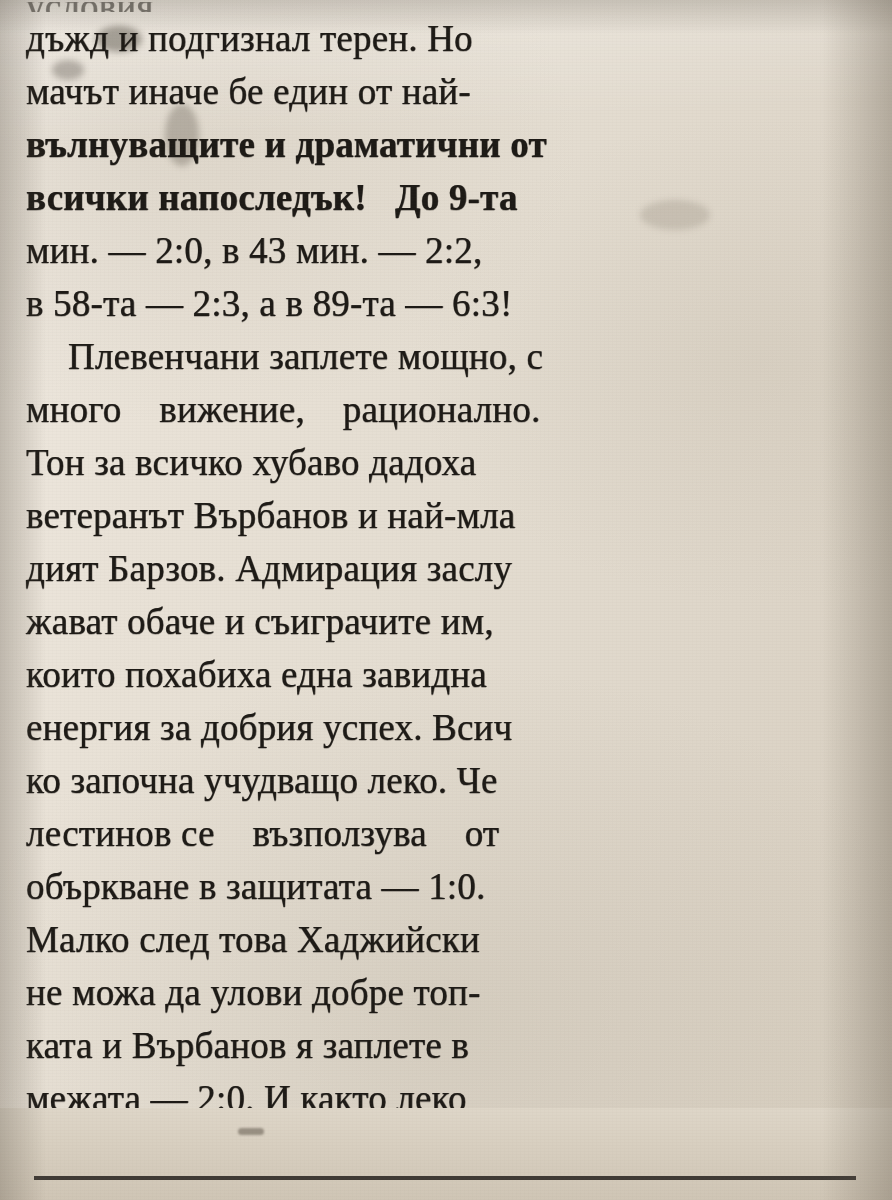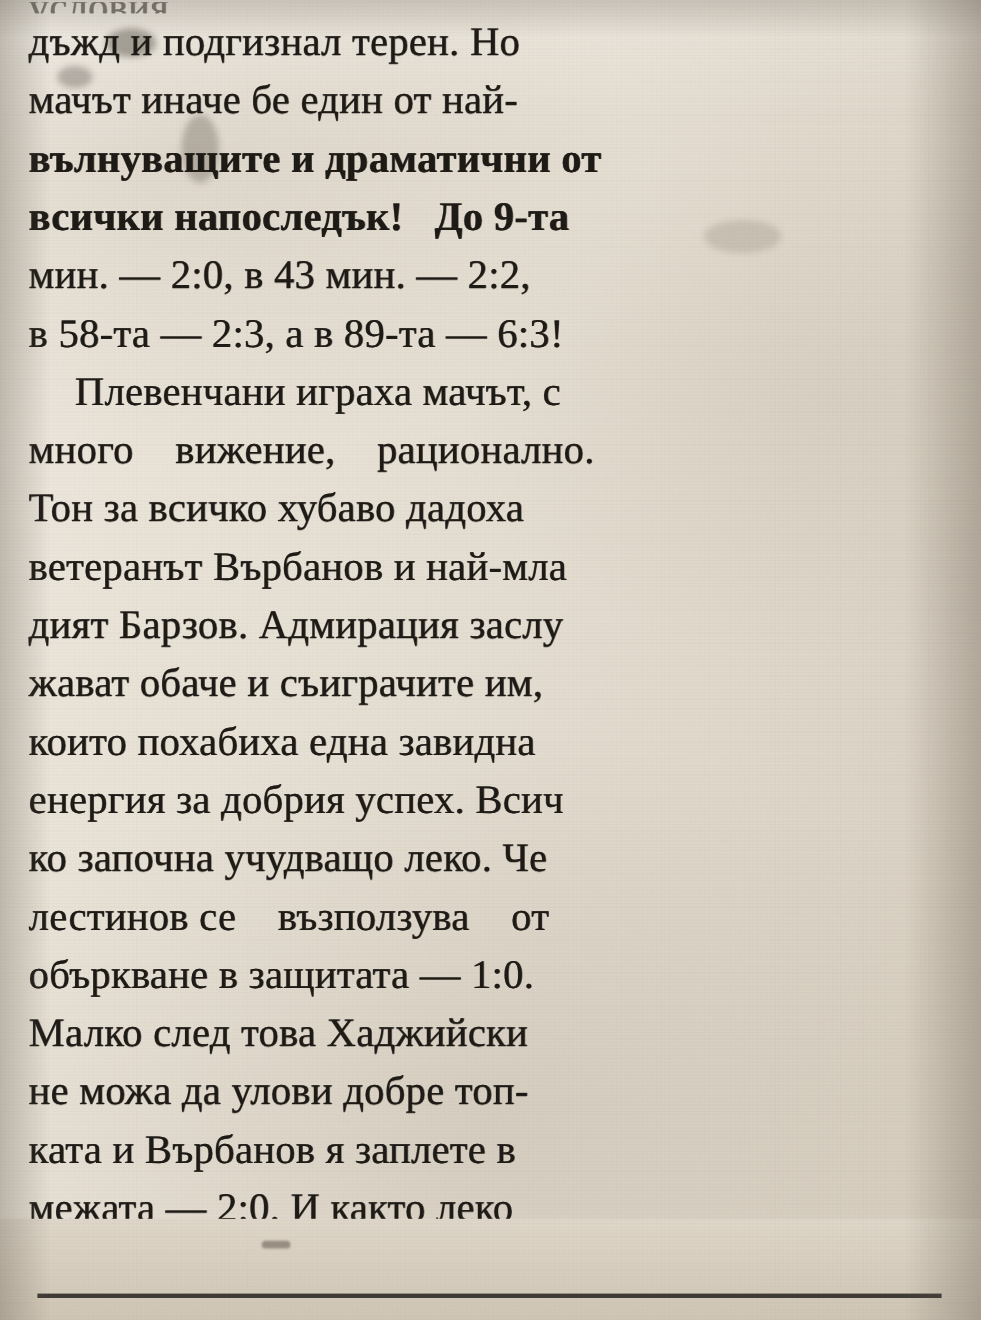--- a/index.html
+++ b/index.html
@@ -153,21 +153,21 @@
   <div class="smudge" style="left:640px; top:200px; width:70px; height:30px; background:rgba(120,110,95,0.22);"></div>
 
   <div id="text-col">
     <div class="line cut-zero">условия</div>
     <div class="line">дъжд и подгизнал терен. Но</div>
     <div class="line">мачът иначе бе един от най-</div>
     <div class="line bold">вълнуващите и драматични от</div>
     <div class="line bold">всички напоследък!   До 9-та</div>
     <div class="line">мин. — 2:0, в 43 мин. — 2:2,</div>
     <div class="line">в 58-та — 2:3, а в 89-та — 6:3!</div>
-    <div class="line indent fade-r">Плевенчани играха мачът, с</div>
+    <div class="line indent fade-r">Плевенчани заплете мощно, с</div>
     <div class="line">много    вижение,    рационално.</div>
     <div class="line">Тон за всичко хубаво дадоха</div>
     <div class="line">ветеранът Върбанов и най-мла</div>
     <div class="line">дият Барзов. Адмирация заслу</div>
     <div class="line">жават обаче и съиграчите им,</div>
     <div class="line fade-r">които похабиха една завидна</div>
     <div class="line fade-r">енергия за добрия успех. Всич</div>
     <div class="line">ко започна учудващо леко. Че</div>
     <div class="line">лестинов се    възползува    от</div>
     <div class="line">объркване в защитата — 1:0.</div>

